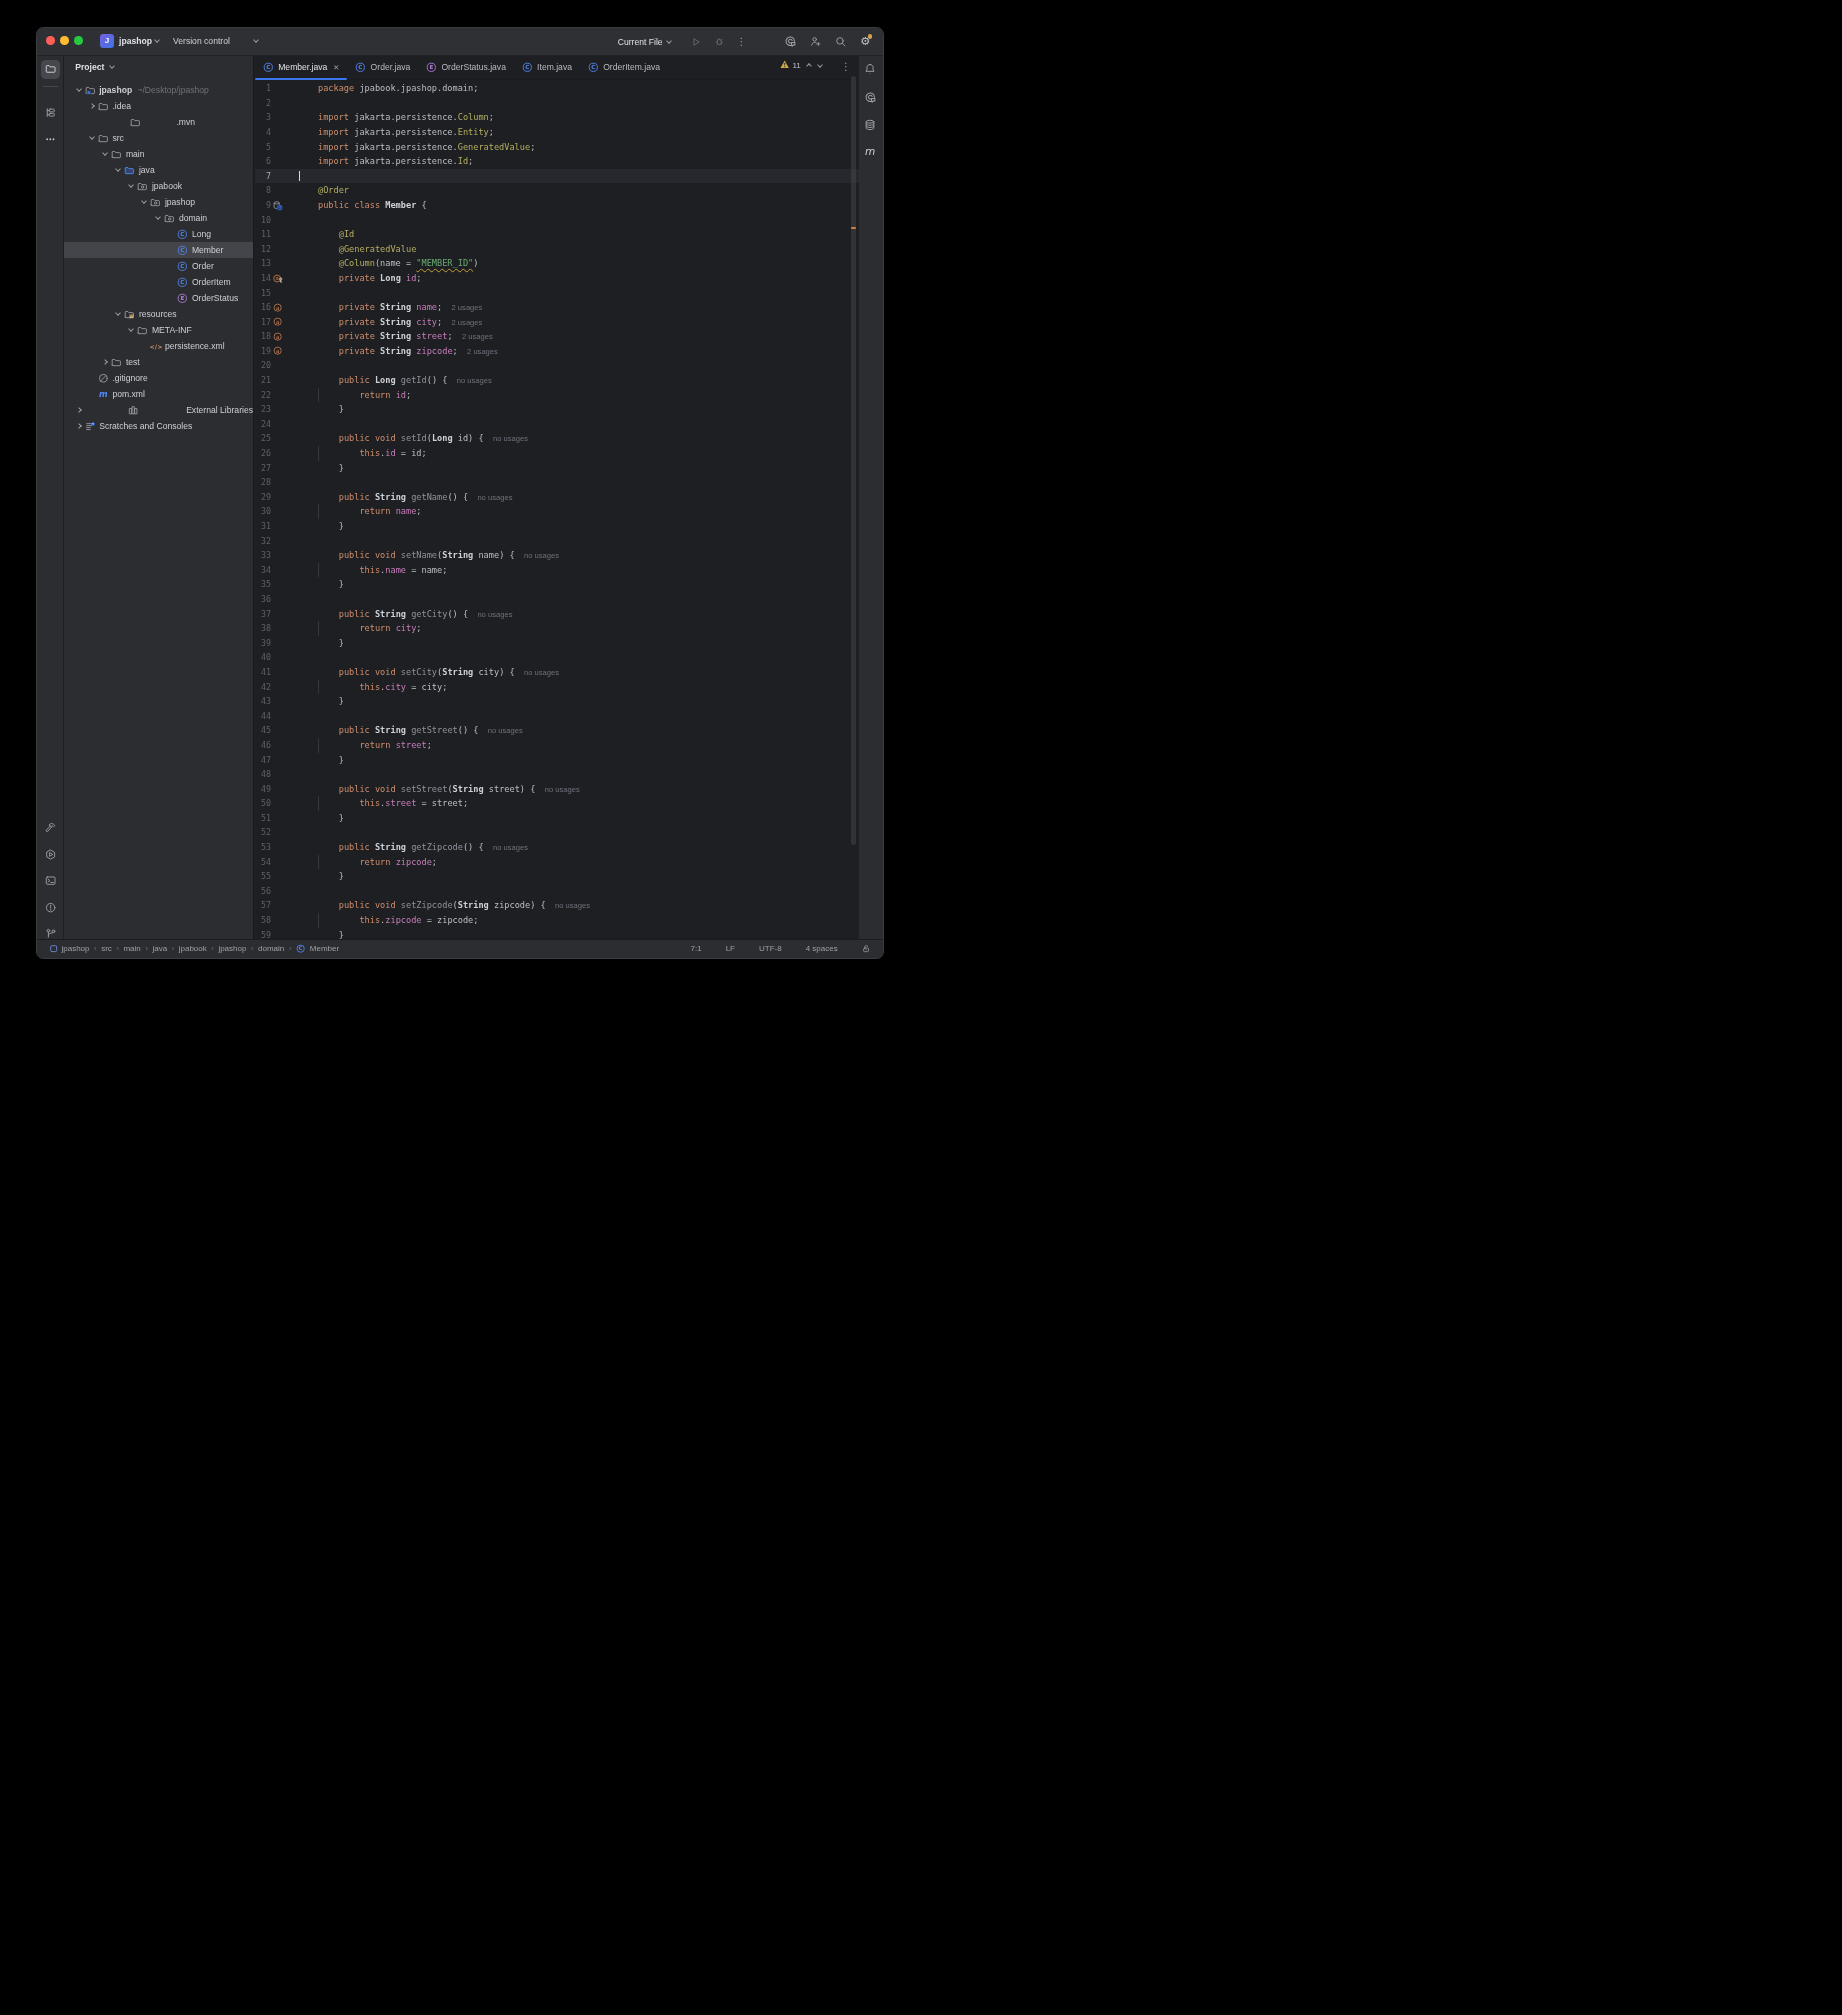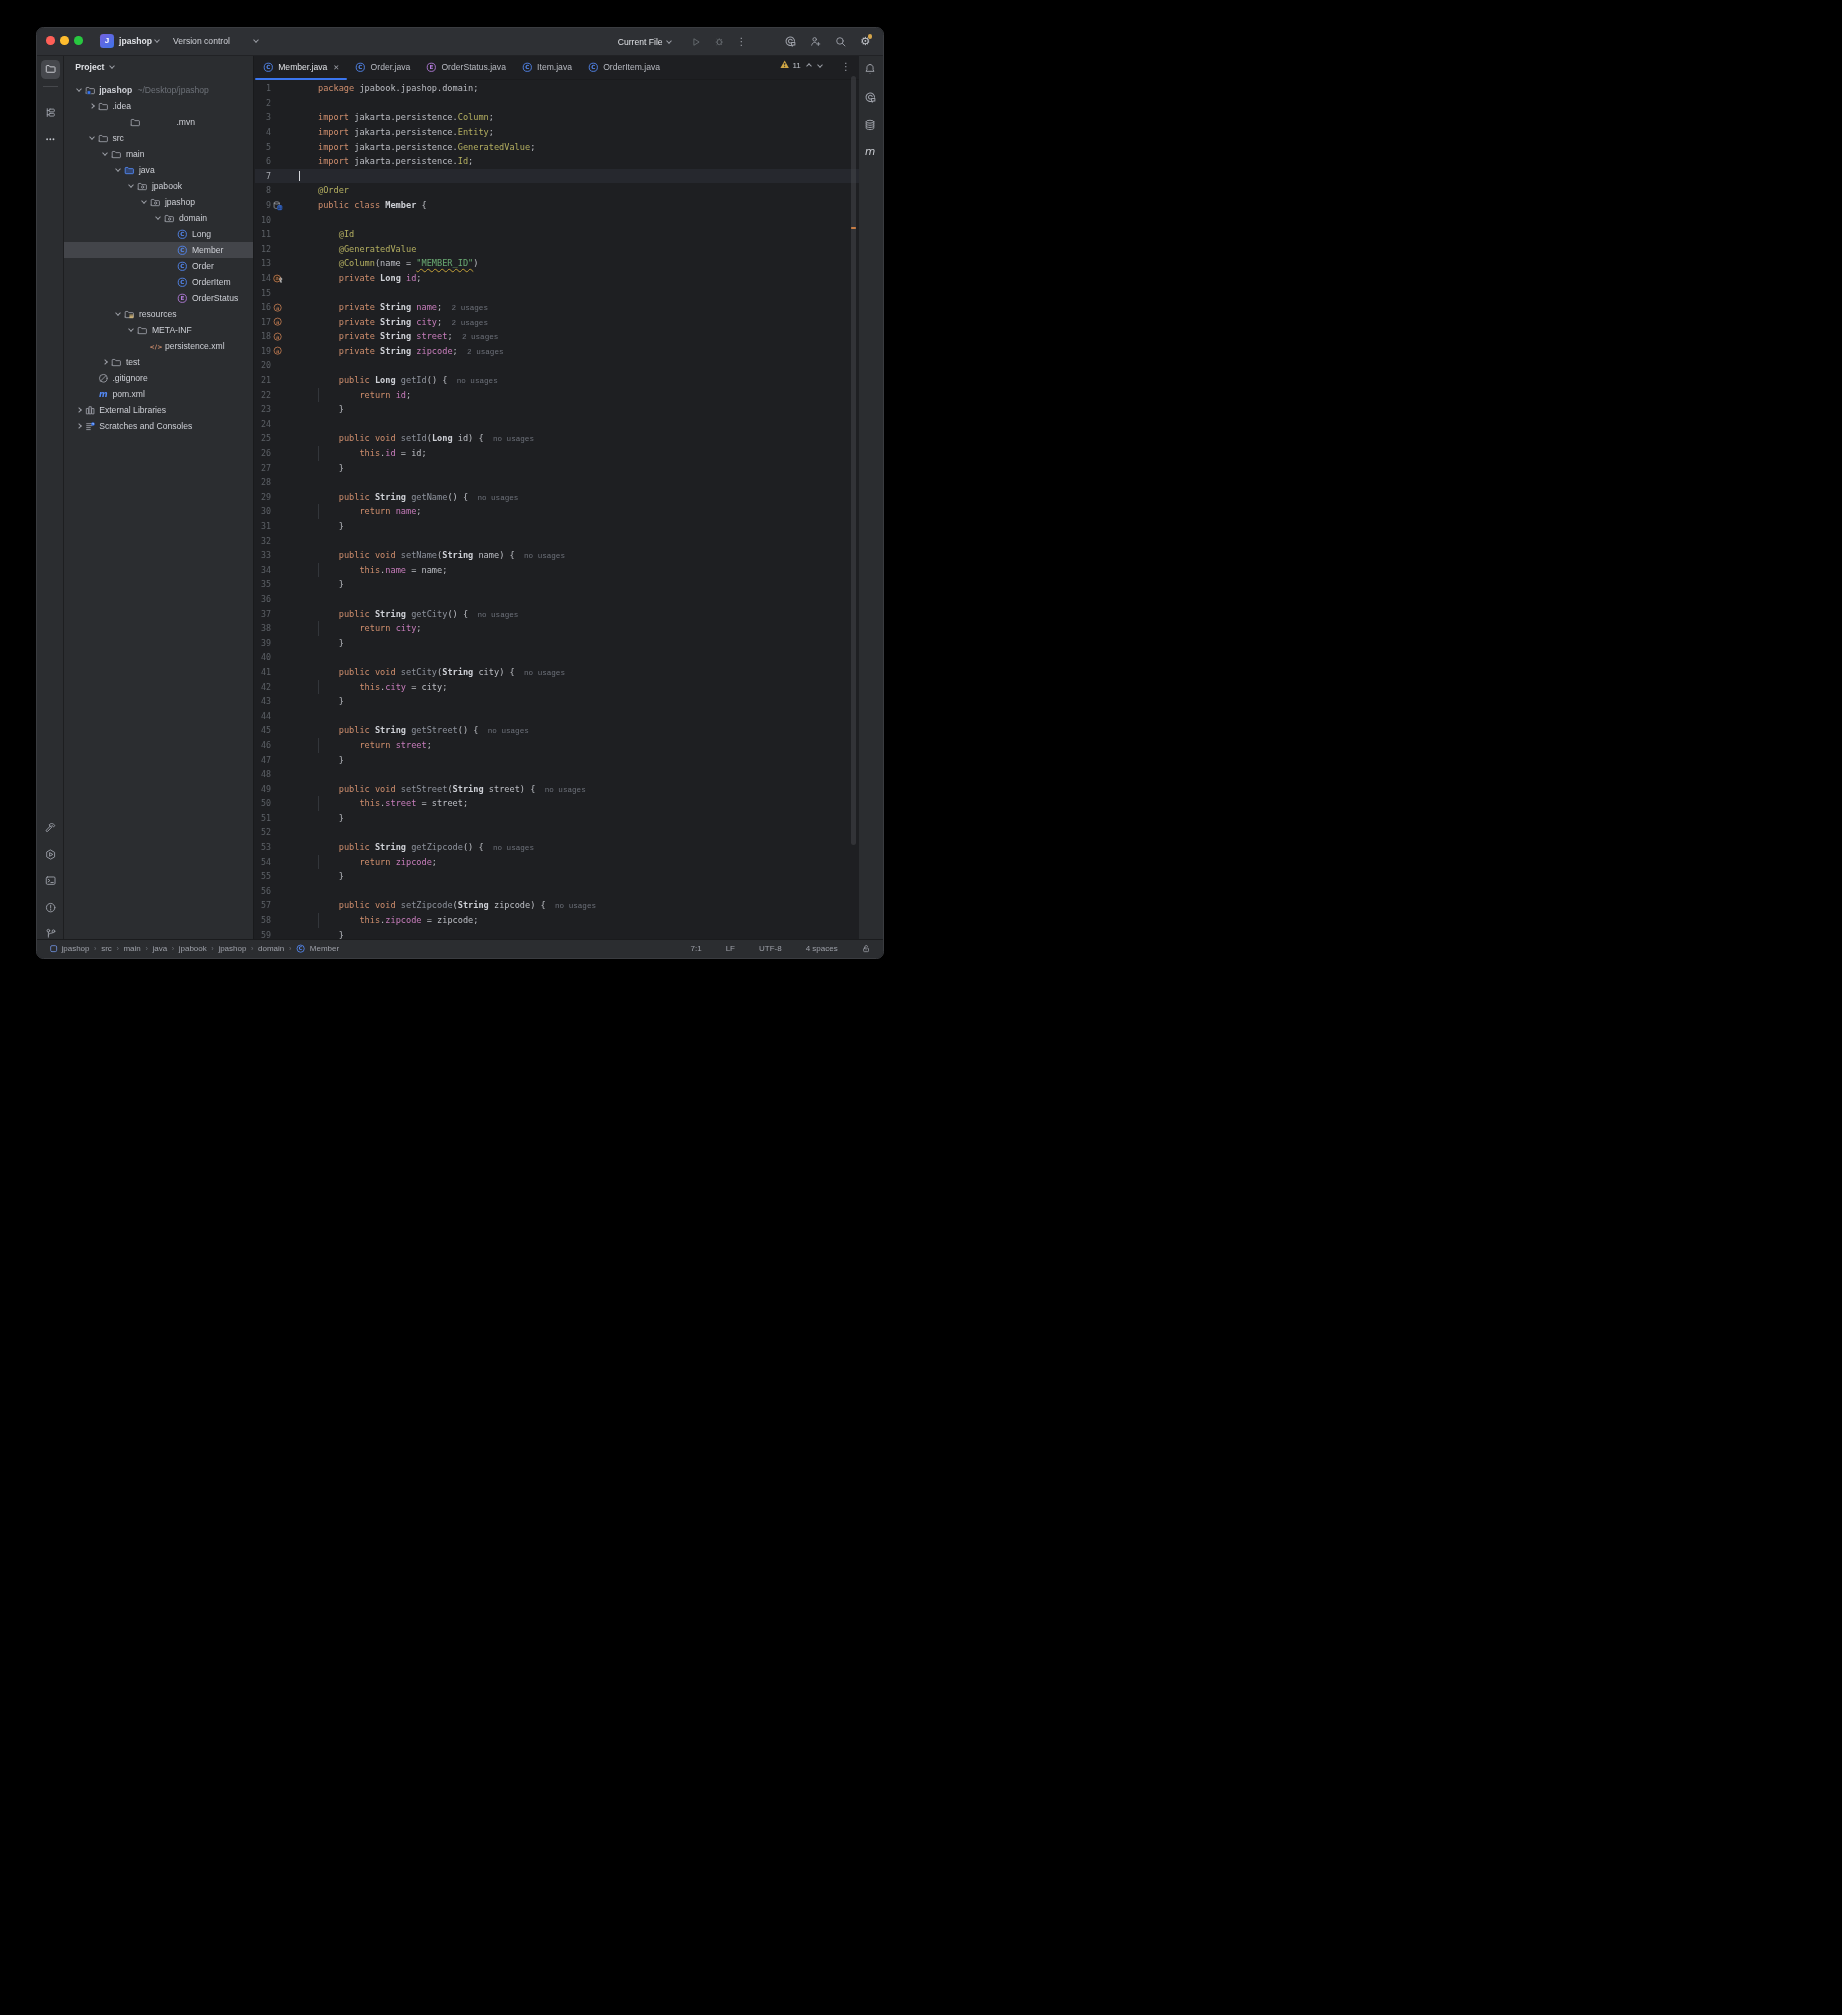--- a/index.html
+++ b/index.html
@@ -64,21 +64,21 @@
   .gnum{position:absolute;left:0;top:0;width:16px;text-align:right;color:#5c6066;font-size:8.3px;}
   .cl.cur .gnum{color:#a9acb3;}
   .gic{position:absolute;left:18px;top:2.6px;width:9.3px;height:9.3px;}
   .ct{position:absolute;left:44px;top:0;margin-left:19px;}
   .guide{position:absolute;left:63px;top:0;bottom:0;width:0.7px;background:#33363b;}
   .caret{position:absolute;left:44px;top:2px;width:1.3px;height:10.6px;background:#d6d8dd;}
   .tk-k{color:#cf8e6d;}  .tk-c{color:#b3ae60;}
   .tk-sw{color:#6aab73;text-decoration:underline wavy #c2a038 0.7px;text-underline-offset:2.3px;}
   .tk-f{color:#c77dbb;}  .tk-t{color:#ced0d6;font-weight:600;}
   .tk-m{color:#8d929c;}  .tk-p{color:#bcbec4;}
-  .hint{display:inline-block;font-family:Liberation Mono, monospace;font-size:7.6px;color:#6d717a;margin-left:9.3px;}
+  .hint{display:inline-block;font-family:Liberation Sans, sans-serif;font-size:7.6px;color:#6d717a;margin-left:9.3px;}
   
   #vscroll{position:absolute;right:2.6px;top:20.5px;width:5.3px;height:769px;border-radius:2.6px;background:#45474c;opacity:.5;}
   #warn-mark{position:absolute;right:2.6px;top:171px;width:5.3px;height:2px;background:#c77d45;border-radius:0.7px;}
   
   #statusbar{position:absolute;left:0;bottom:0;width:100%;height:18.5px;background:#2b2d30;border-top:0.7px solid #1a1b1d;
     display:flex;align-items:center;font-size:8px;color:#9da0a8;}
   #crumbs{display:flex;align-items:center;gap:4.6px;margin-left:12.6px;}
   .crumb{display:flex;align-items:center;}
   .crumb-sep{color:#6d7178;font-size:7.3px;}
   #sb-right{margin-left:auto;display:flex;align-items:center;gap:24px;margin-right:12px;}
@@ -477,21 +477,21 @@
         </div>
         <div class="trow" style="padding-left: 22.5px;">
           <span class="tchev"></span>
           <span class="ticon" style="display: inline-flex; align-items: center; justify-content: center;">
             <svg width="10.6" height="10.6" viewBox="0 0 16 16" style="font-size:13px">
               <text x="8" y="12" font-size="12.5" font-style="italic" font-weight="bold" fill="#548af7" text-anchor="middle">m</text>
             </svg>
           </span>
           <span class="tlabel">pom.xml</span>
         </div>
-        <div class="trow" style="padding-left: 9.3px;">
+        <div class="trow" style="padding-left: 9.3px; justify-content: space-between;">
           <span class="tchev">
             <span class="chev right"></span>
           </span>
           <span class="ticon" style="display: inline-flex; align-items: center; justify-content: center;">
             <svg width="10.6" height="10.6" viewBox="0 0 16 16">
               <rect x="2.6" y="5.4" width="2.9" height="8" stroke="#9da0a8" stroke-width="1.3" fill="none" stroke-linecap="round" stroke-linejoin="round"></rect>
               <rect x="6.6" y="2.6" width="2.9" height="10.8" stroke="#9da0a8" stroke-width="1.3" fill="none" stroke-linecap="round" stroke-linejoin="round"></rect>
               <rect x="10.6" y="5.4" width="2.9" height="8" stroke="#9da0a8" stroke-width="1.3" fill="none" stroke-linecap="round" stroke-linejoin="round"></rect>
             </svg>
           </span>

